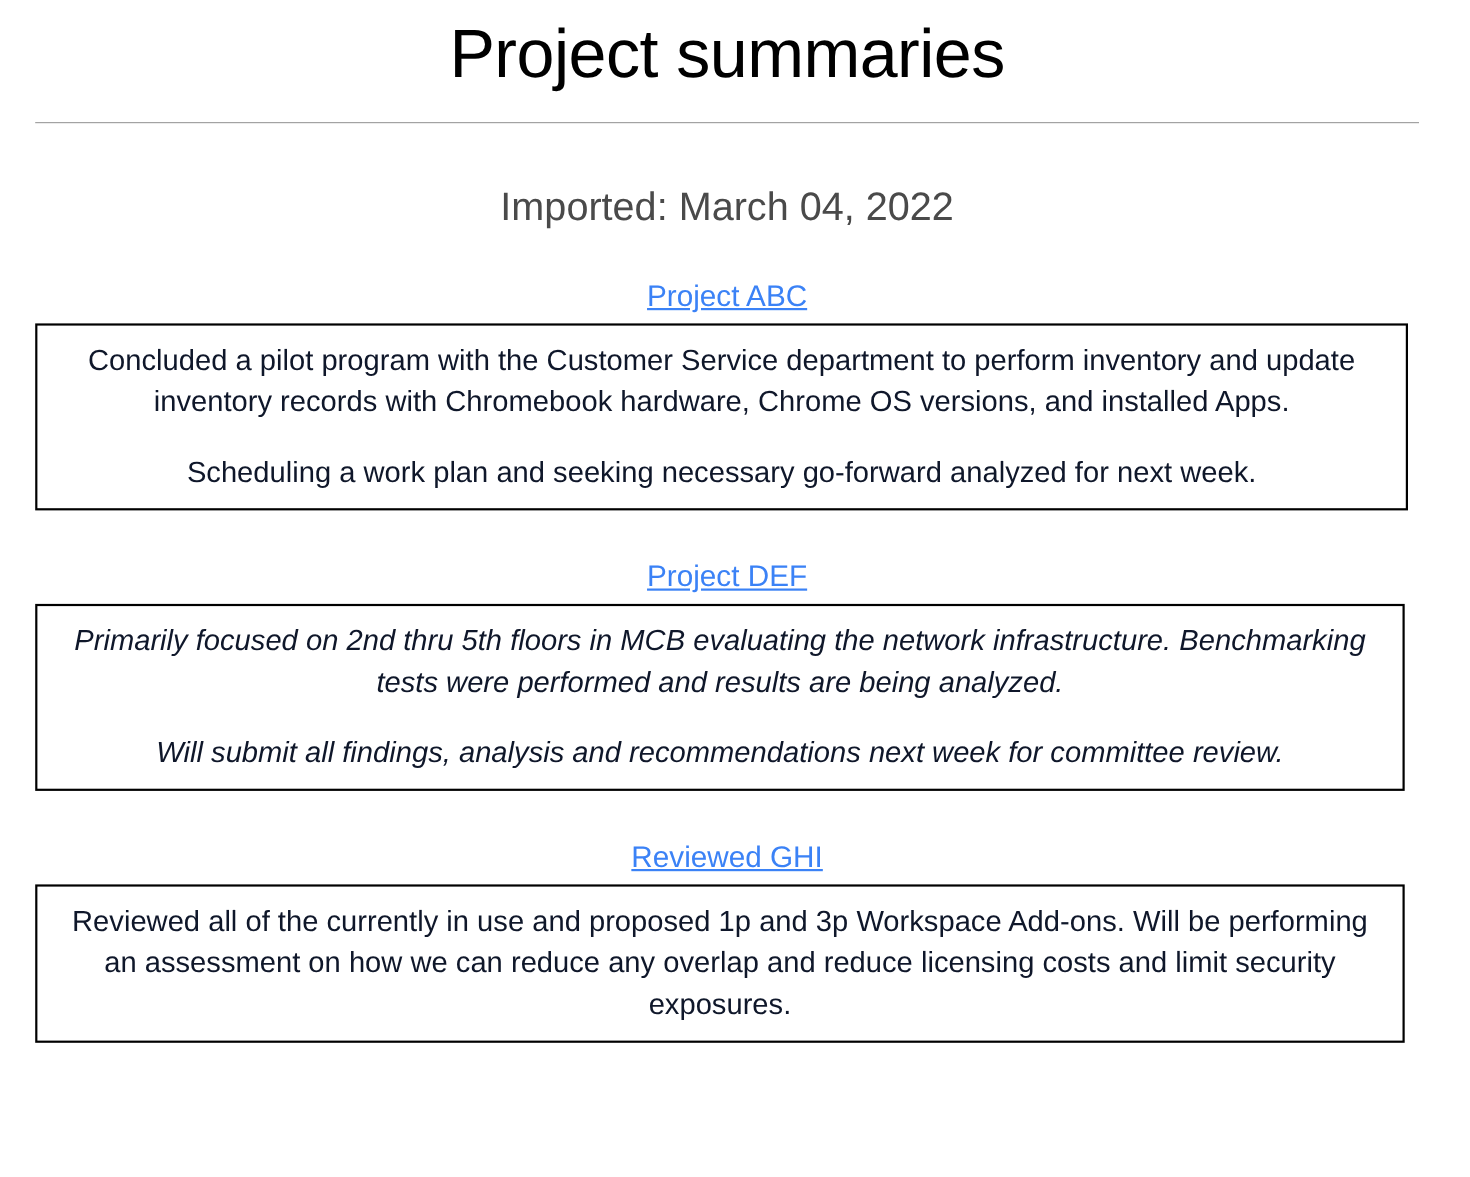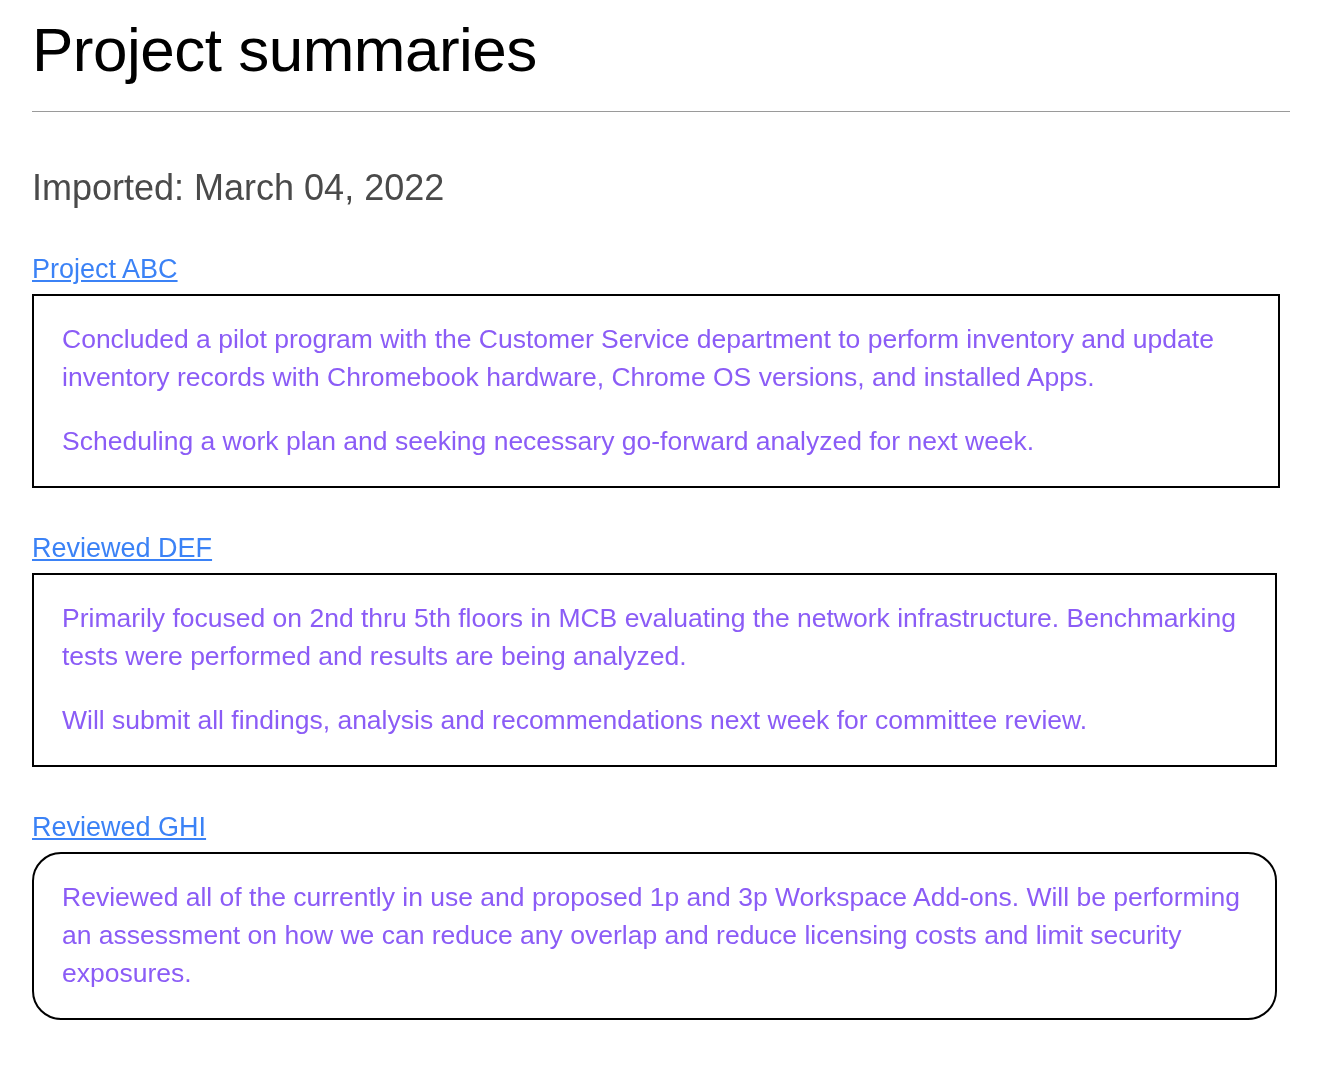--- a/index.html
+++ b/index.html
@@ -11,20 +11,21 @@
     width: 1336px;
     height: 1070px;
     font-family: "Liberation Sans", sans-serif;
     color: #000000;
     overflow: hidden;
   }
   .page {
     padding: 0 46px 0 32px;
     box-sizing: border-box;
     width: 1336px;
+    text-align: center;
   }
   .doc-title {
     font-size: 62px;
     font-weight: 400;
     line-height: 1.15;
     letter-spacing: -0.5px;
     margin: 14px 0 0 0;
     color: #000;
   }
   .title-rule {
@@ -49,52 +50,52 @@
     line-height: 1.2;
     cursor: pointer;
   }
   .summary-box {
     border: 2px solid #000000;
     margin-top: 8px;
     padding: 12px 16px 14px 16px;
     box-sizing: border-box;
   }
   .summary-box p {
-    margin: 12px;
+    margin: 0;
     font-size: 26.5px;
     line-height: 1.44;
-    color: #8b5cf6;
+    color: #0f172a;
   }
   .summary-box p + p {
     margin-top: 26px;
   }
   .box-abc { width: 1248px; }
-  .box-def { width: 1245px; }
-  .box-ghi { width: 1245px; border-radius: 29px; }
+  .box-def { width: 1245px; font-style: italic; }
+  .box-ghi { width: 1245px; }
 </style>
 </head>
 <body>
 
 <div class="page">
 
   <h1 class="doc-title">Project summaries</h1>
   <hr class="title-rule">
 
   <div class="imported">Imported: March 04, 2022</div>
 
   <div class="project-block">
     <a class="project-link">Project ABC</a>
     <div class="summary-box box-abc">
       <p>Concluded a pilot program with the Customer Service department to perform inventory and update inventory records with Chromebook hardware, Chrome OS versions, and installed Apps.</p>
       <p>Scheduling a work plan and seeking necessary go-forward analyzed for next week.</p>
     </div>
   </div>
 
   <div class="project-block">
-    <a class="project-link">Reviewed DEF</a>
+    <a class="project-link">Project DEF</a>
     <div class="summary-box box-def">
       <p>Primarily focused on 2nd thru 5th floors in MCB evaluating the network infrastructure. Benchmarking tests were performed and results are being analyzed.</p>
       <p>Will submit all findings, analysis and recommendations next week for committee review.</p>
     </div>
   </div>
 
   <div class="project-block">
     <a class="project-link">Reviewed GHI</a>
     <div class="summary-box box-ghi">
       <p>Reviewed all of the currently in use and proposed 1p and 3p Workspace Add-ons. Will be performing an assessment on how we can reduce any overlap and reduce licensing costs and limit security exposures.</p>

